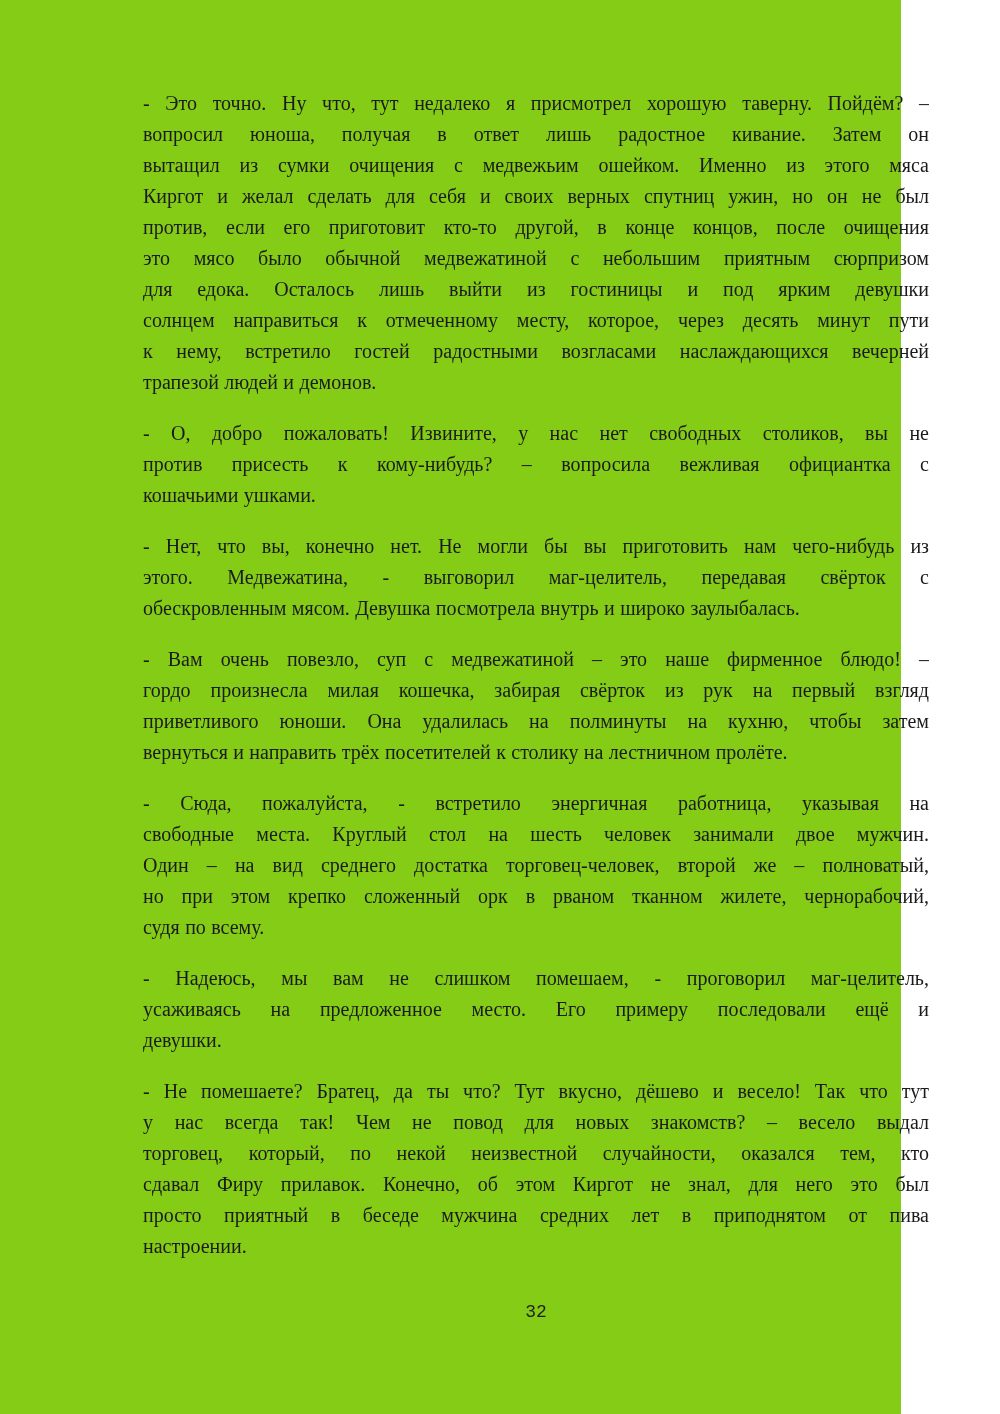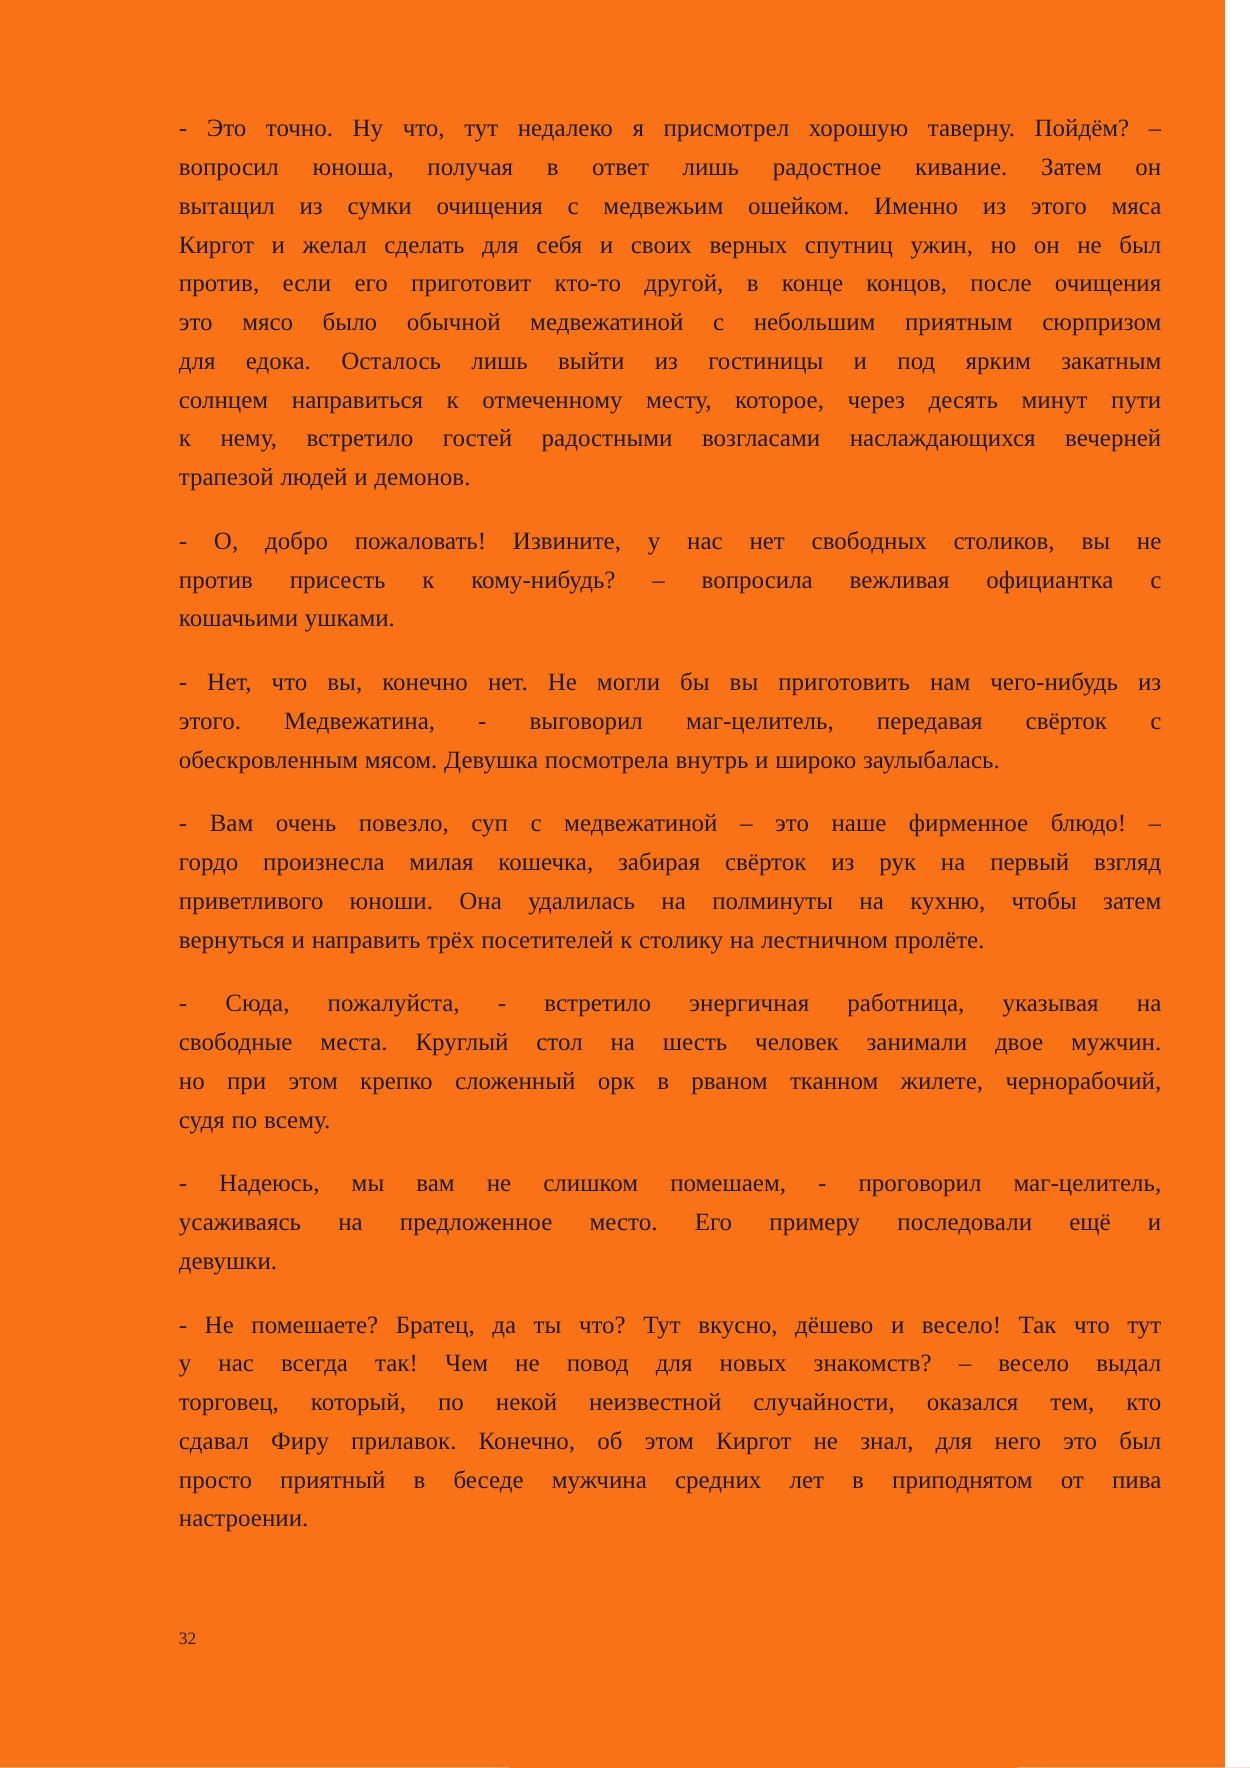--- a/index.html
+++ b/index.html
@@ -9,23 +9,23 @@
   }
   body {
     width: 1000px;
     height: 1414px;
     position: relative;
     overflow: hidden;
   }
   .page {
     position: absolute;
     left: 0; top: 0;
-    width: 980px;
+    width: 901px;
     height: 1414px;
-    background: #f97316;
+    background: #84cc16;
   }
   .text-block {
     position: absolute;
     left: 143px;
     top: 88px;
     width: 786px;
     color: #1b1b1b;
     font-family: "Liberation Serif", "DejaVu Serif", serif;
     font-size: 20px;
     line-height: 31px;
@@ -43,39 +43,40 @@
     word-spacing: 0.02em;
   }
   .line.last {
     text-align-last: left;
   }
   .page-footer {
     position: absolute;
     left: 143px;
     top: 1301px;
     width: 786px;
+    text-align: center;
     color: #1f1f1f;
-    font-family: Liberation Serif, serif;
-    font-size: 14px;
+    font-family: Liberation Mono, monospace;
+    font-size: 18px;
     line-height: 22px;
   }
 </style>
 </head>
 <body>
 
 <div class="page">
   <main class="text-block" id="text-block">
       <div class="paragraph">
         <div class="line">- Это точно. Ну что, тут недалеко я присмотрел хорошую таверну. Пойдём? –</div>
         <div class="line">вопросил юноша, получая в ответ лишь радостное кивание. Затем он</div>
         <div class="line">вытащил из сумки очищения с медвежьим ошейком. Именно из этого мяса</div>
         <div class="line">Киргот и желал сделать для себя и своих верных спутниц ужин, но он не был</div>
         <div class="line">против, если его приготовит кто-то другой, в конце концов, после очищения</div>
         <div class="line">это мясо было обычной медвежатиной с небольшим приятным сюрпризом</div>
-        <div class="line">для едока. Осталось лишь выйти из гостиницы и под ярким закатным</div>
+        <div class="line">для едока. Осталось лишь выйти из гостиницы и под ярким девушки</div>
         <div class="line">солнцем направиться к отмеченному месту, которое, через десять минут пути</div>
         <div class="line">к нему, встретило гостей радостными возгласами наслаждающихся вечерней</div>
         <div class="line last">трапезой людей и демонов.</div>
       </div>
       <div class="paragraph">
         <div class="line">- О, добро пожаловать! Извините, у нас нет свободных столиков, вы не</div>
         <div class="line">против присесть к кому-нибудь? – вопросила вежливая официантка с</div>
         <div class="line last">кошачьими ушками.</div>
       </div>
       <div class="paragraph">
@@ -85,20 +86,21 @@
       </div>
       <div class="paragraph">
         <div class="line">- Вам очень повезло, суп с медвежатиной – это наше фирменное блюдо! –</div>
         <div class="line">гордо произнесла милая кошечка, забирая свёрток из рук на первый взгляд</div>
         <div class="line">приветливого юноши. Она удалилась на полминуты на кухню, чтобы затем</div>
         <div class="line last">вернуться и направить трёх посетителей к столику на лестничном пролёте.</div>
       </div>
       <div class="paragraph">
         <div class="line">- Сюда, пожалуйста, - встретило энергичная работница, указывая на</div>
         <div class="line">свободные места. Круглый стол на шесть человек занимали двое мужчин.</div>
+        <div class="line">Один – на вид среднего достатка торговец-человек, второй же – полноватый,</div>
         <div class="line">но при этом крепко сложенный орк в рваном тканном жилете, чернорабочий,</div>
         <div class="line last">судя по всему.</div>
       </div>
       <div class="paragraph">
         <div class="line">- Надеюсь, мы вам не слишком помешаем, - проговорил маг-целитель,</div>
         <div class="line">усаживаясь на предложенное место. Его примеру последовали ещё и</div>
         <div class="line last">девушки.</div>
       </div>
       <div class="paragraph">
         <div class="line">- Не помешаете? Братец, да ты что? Тут вкусно, дёшево и весело! Так что тут</div>

